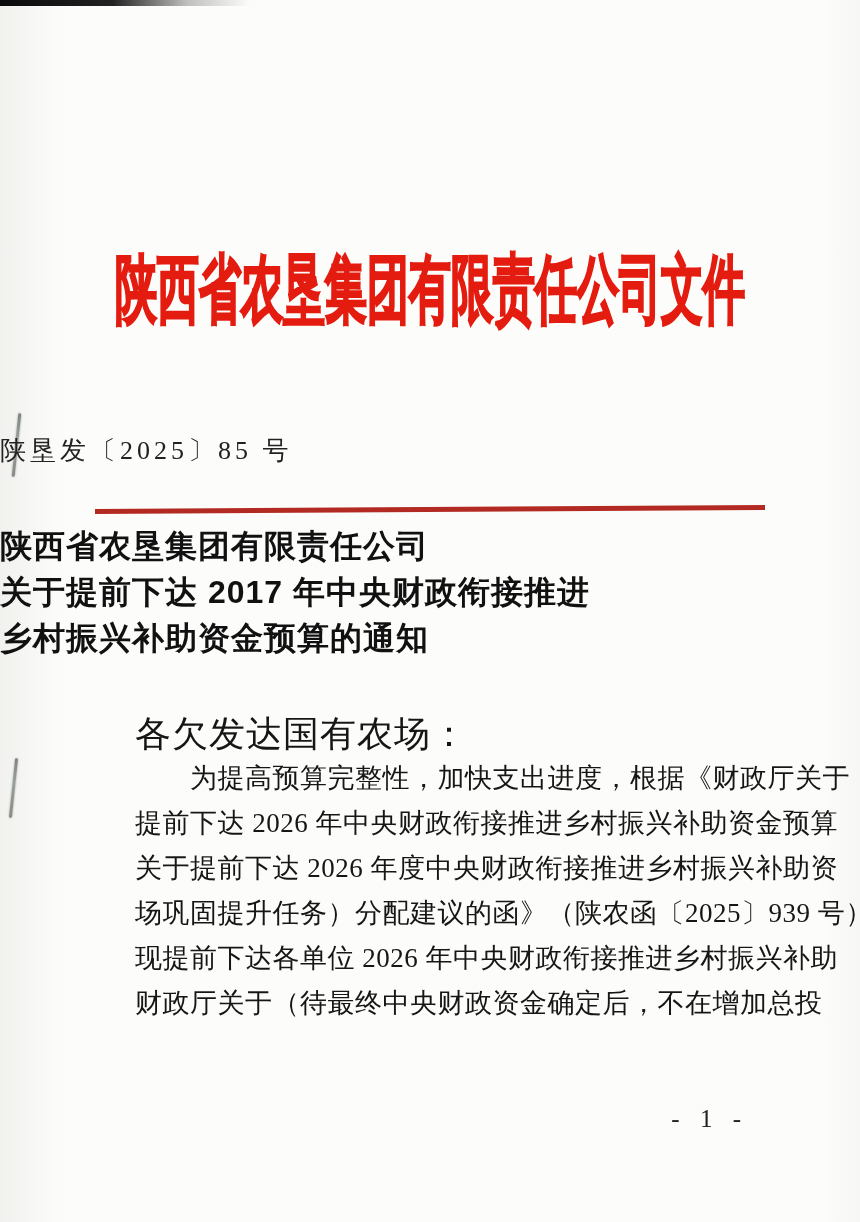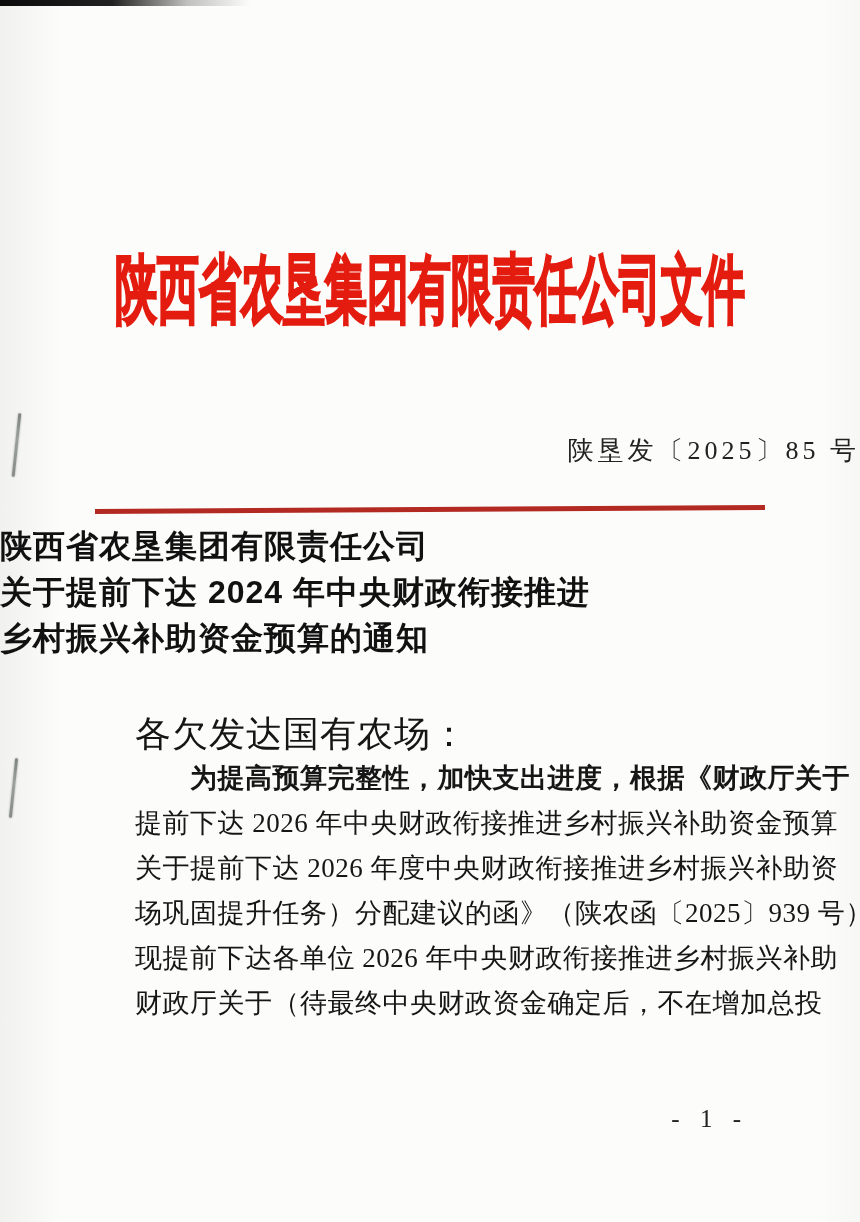--- a/index.html
+++ b/index.html
@@ -48,21 +48,21 @@
     letter-spacing:0px;
     color:#e41c10;
     transform:scaleY(1.78);
     transform-origin:50% 50%;
     -webkit-text-stroke:1.2px #e41c10;
     white-space:nowrap;
   }
   .doc-number{
     position:absolute;
     top:433px;left:0;right:0;
-    text-align:right;
+    text-align:left;
     font-size:26px;
     letter-spacing:4px;
     color:#222;
   }
   .red-rule{
     position:absolute;
     top:507px;left:95px;
     width:670px;height:5px;
     background:#b22a22;
     transform:rotate(-0.35deg);
@@ -92,21 +92,21 @@
     line-height:45px;
     color:#161616;
   }
   .body-line{
     height:45px;
     text-align:justify;
     text-align-last:justify;
     white-space:nowrap;
     letter-spacing:0.5px;
   }
-  .body-line.indent{ text-indent:55px;font-weight:bold; }
+  .body-line.indent{ text-indent:55px; }
   .page-number{
     position:absolute;
     top:1105px;right:112px;
     font-size:25px;
     letter-spacing:7px;
     color:#222;
   }
 </style>
 </head>
 <body>
@@ -123,21 +123,21 @@
     </div>
 
   <div class="header-title">陕西省农垦集团有限责任公司文件</div>
 
   <div class="doc-number">陕垦发〔2025〕85 号</div>
 
   <div class="red-rule"></div>
 
   <div class="title-block">
     <div>陕西省农垦集团有限责任公司</div>
-    <div>关于提前下达 2024 年中央财政衔接推进</div>
+    <div>关于提前下达 2017 年中央财政衔接推进</div>
     <div>乡村振兴补助资金预算的通知</div>
   </div>
 
   <div class="salutation">各欠发达国有农场：</div>
 
   <div class="body-block">
     <div class="body-line indent">为提高预算完整性，加快支出进度，根据《财政厅关于</div>
     <div class="body-line">提前下达 2026 年中央财政衔接推进乡村振兴补助资金预算</div>
     <div class="body-line">关于提前下达 2026 年度中央财政衔接推进乡村振兴补助资</div>
     <div class="body-line">场巩固提升任务）分配建议的函》（陕农函〔2025〕939 号），</div>

